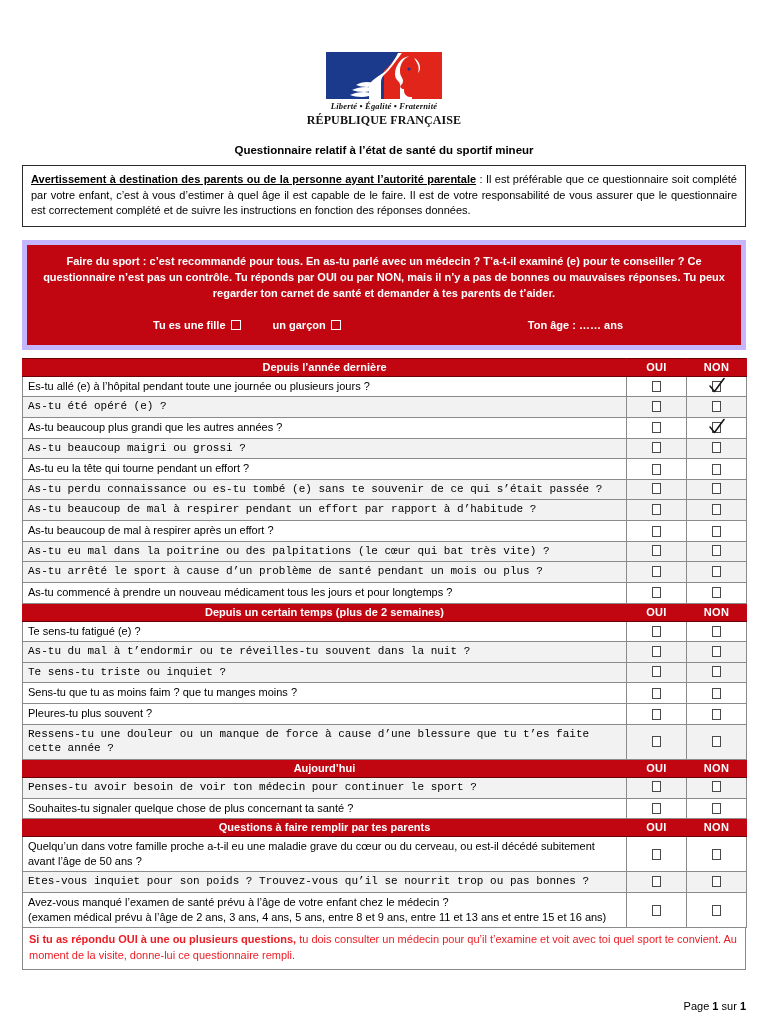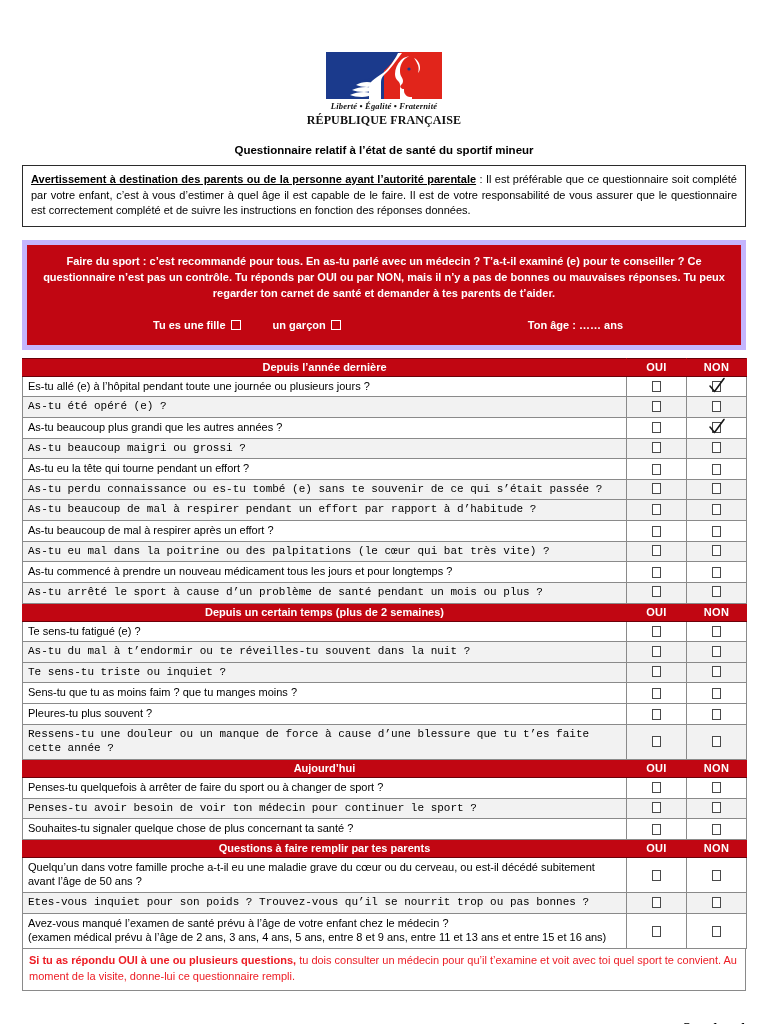--- a/index.html
+++ b/index.html
@@ -249,27 +249,27 @@
         <tr class="qrow">
           <td class="q-text">As-tu beaucoup de mal à respirer après un effort ?</td>
           <td class="q-ans"><span class="cbx"></span></td>
           <td class="q-ans"><span class="cbx"></span></td>
         </tr>
         <tr class="qrow alt">
           <td class="q-text">As-tu eu mal dans la poitrine ou des palpitations (le cœur qui bat très vite) ?</td>
           <td class="q-ans"><span class="cbx"></span></td>
           <td class="q-ans"><span class="cbx"></span></td>
         </tr>
+        <tr class="qrow alt">
+          <td class="q-text">As-tu arrêté le sport à cause d’un problème de santé pendant un mois ou plus ?</td>
+          <td class="q-ans"><span class="cbx"></span></td>
+          <td class="q-ans"><span class="cbx"></span></td>
+        </tr>
         <tr class="qrow">
           <td class="q-text">As-tu commencé à prendre un nouveau médicament tous les jours et pour longtemps ?</td>
-          <td class="q-ans"><span class="cbx"></span></td>
-          <td class="q-ans"><span class="cbx"></span></td>
-        </tr>
-        <tr class="qrow alt">
-          <td class="q-text">As-tu arrêté le sport à cause d’un problème de santé pendant un mois ou plus ?</td>
           <td class="q-ans"><span class="cbx"></span></td>
           <td class="q-ans"><span class="cbx"></span></td>
         </tr>
         <tr class="section">
           <td class="s-label">Depuis un certain temps (plus de 2 semaines)</td>
           <td class="s-a">OUI</td>
           <td class="s-a">NON</td>
         </tr>
         <tr class="qrow">
           <td class="q-text">Te sens-tu fatigué (e) ?</td>
@@ -299,25 +299,20 @@
         <tr class="qrow alt">
           <td class="q-text">Ressens-tu une douleur ou un manque de force à cause d’une blessure que tu t’es faite cette année ?</td>
           <td class="q-ans"><span class="cbx"></span></td>
           <td class="q-ans"><span class="cbx"></span></td>
         </tr>
         <tr class="section">
           <td class="s-label">Aujourd’hui</td>
           <td class="s-a">OUI</td>
           <td class="s-a">NON</td>
         </tr>
-        <tr class="qrow">
-          <td class="q-text">Penses-tu quelquefois à arrêter de faire du sport ou à changer de sport ?</td>
-          <td class="q-ans"><span class="cbx"></span></td>
-          <td class="q-ans"><span class="cbx"></span></td>
-        </tr>
         <tr class="qrow alt">
           <td class="q-text">Penses-tu avoir besoin de voir ton médecin pour continuer le sport ?</td>
           <td class="q-ans"><span class="cbx"></span></td>
           <td class="q-ans"><span class="cbx"></span></td>
         </tr>
         <tr class="qrow">
           <td class="q-text">Souhaites-tu signaler quelque chose de plus concernant ta santé ?</td>
           <td class="q-ans"><span class="cbx"></span></td>
           <td class="q-ans"><span class="cbx"></span></td>
         </tr>

